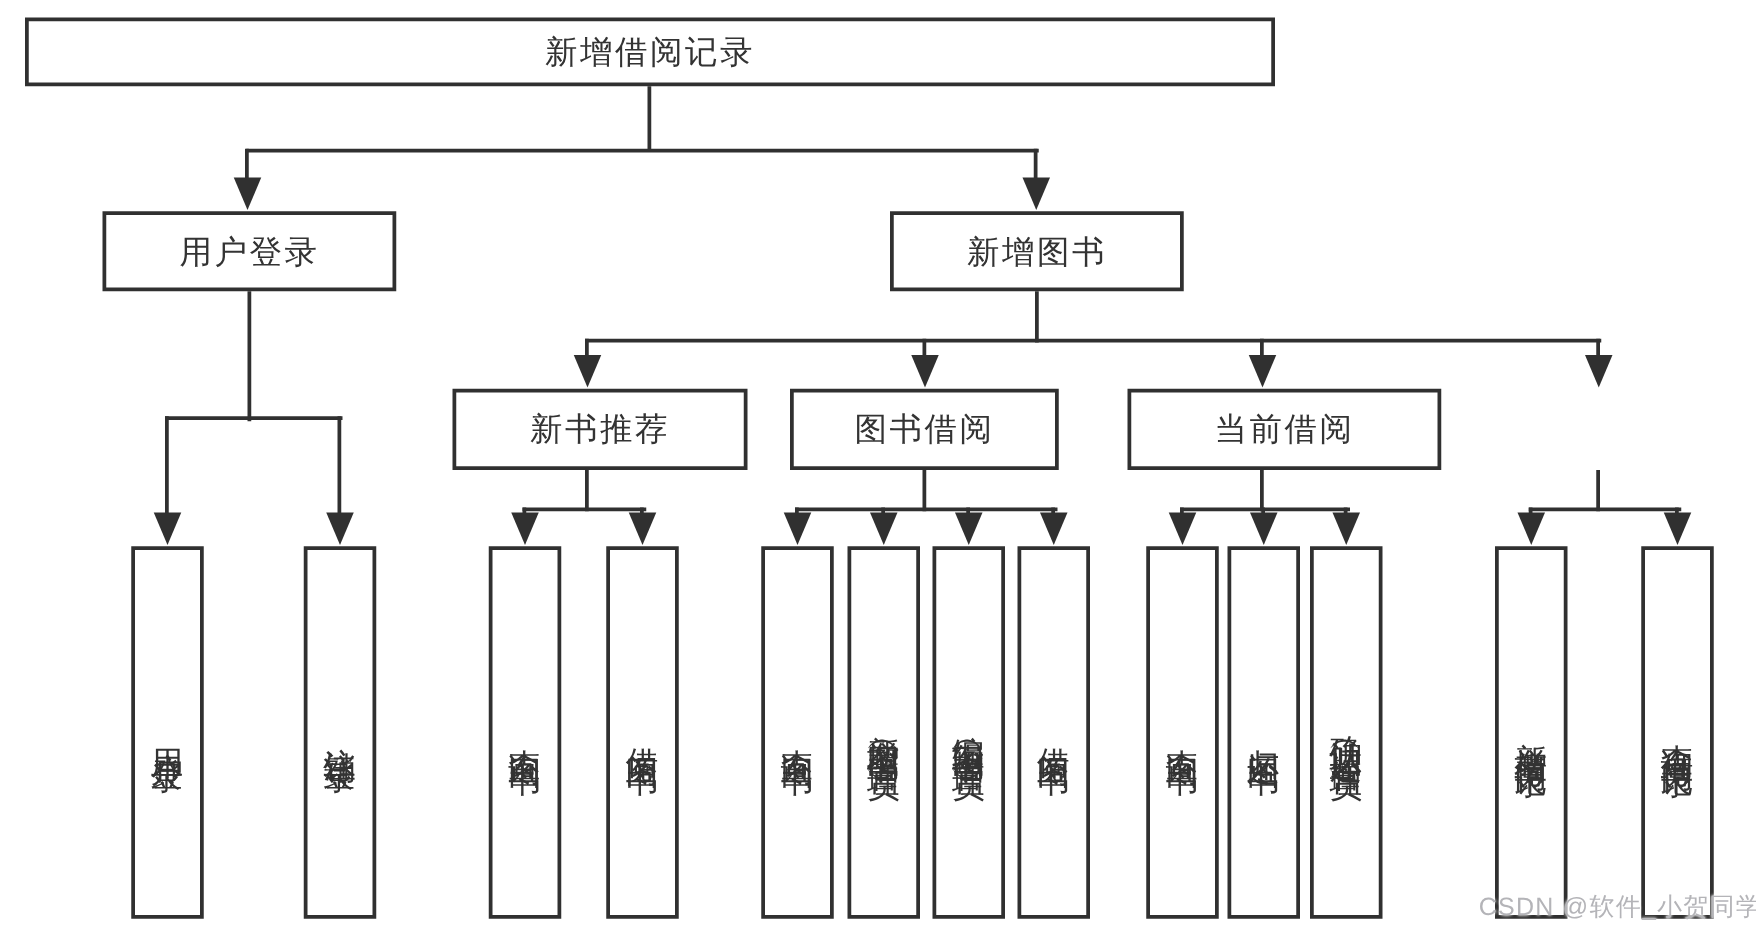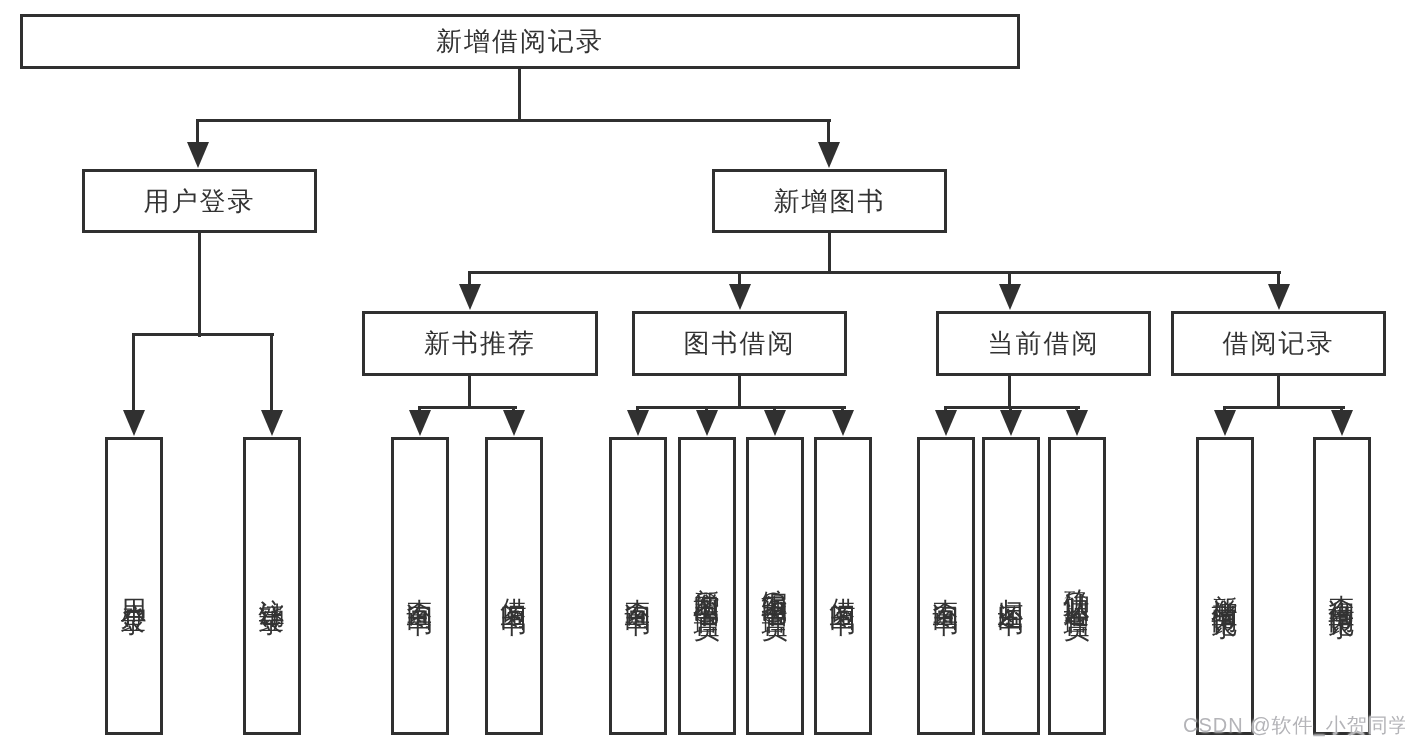--- a/index.html
+++ b/index.html
@@ -95,22 +95,21 @@
   <div class="vl" style="left:738px; top:271px; height:15px;"></div>
   <div class="vl" style="left:1008px; top:271px; height:15px;"></div>
   <div class="vl" style="left:1277px; top:271px; height:15px;"></div>
   <div class="ar" style="left:459px; top:284px;"></div>
   <div class="ar" style="left:729px; top:284px;"></div>
   <div class="ar" style="left:999px; top:284px;"></div>
   <div class="ar" style="left:1268px; top:284px;"></div>
 
   <div class="hbox" style="left:362px; top:311px; width:236px; height:65px;">新书推荐</div>
   <div class="hbox" style="left:632px; top:311px; width:215px; height:65px;">图书借阅</div>
-  <div class="hbox" style="left:936px; top:311px; width:215px; height:65px;">当前借阅</div>
-  <div class="hbox" style="left:1171px; top:311px; width:215px; height:65px;">借阅记录</div>
+  <div class="hbox" style="left:902px; top:311px; width:251px; height:65px;">当前借阅</div>
 
   <div class="vl" style="left:468px; top:376px; height:33px;"></div>
   <div class="vl" style="left:738px; top:376px; height:33px;"></div>
   <div class="vl" style="left:1008px; top:376px; height:33px;"></div>
   <div class="vl" style="left:1277px; top:376px; height:33px;"></div>
 
   <div class="hl" style="left:418px; top:406px; width:99px;"></div>
   <div class="hl" style="left:636px; top:406px; width:210px;"></div>
   <div class="hl" style="left:944px; top:406px; width:136px;"></div>
   <div class="hl" style="left:1223px; top:406px; width:122px;"></div>

